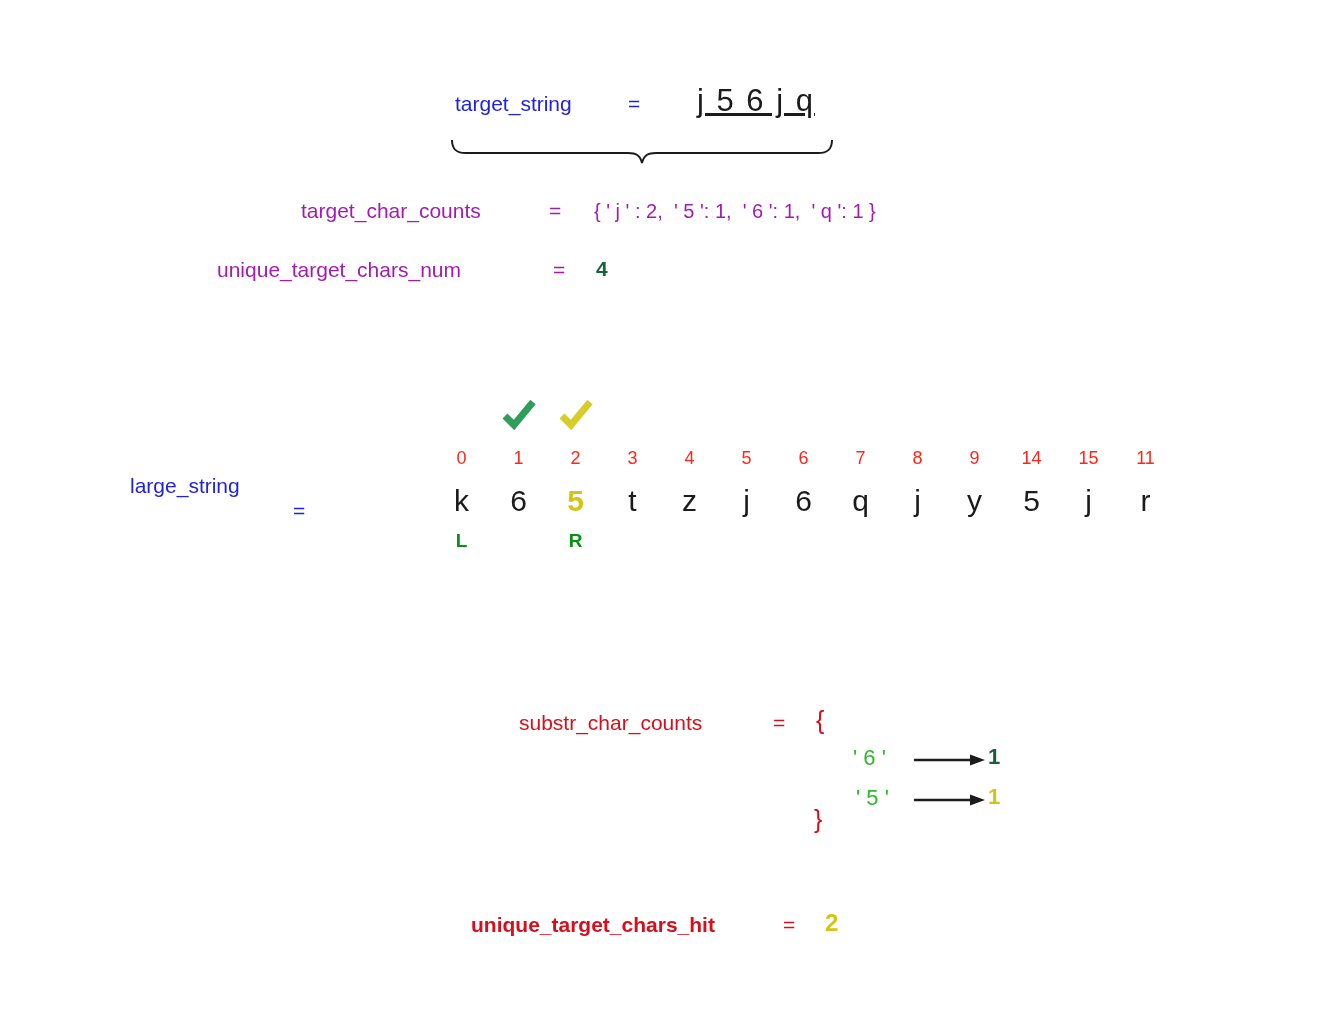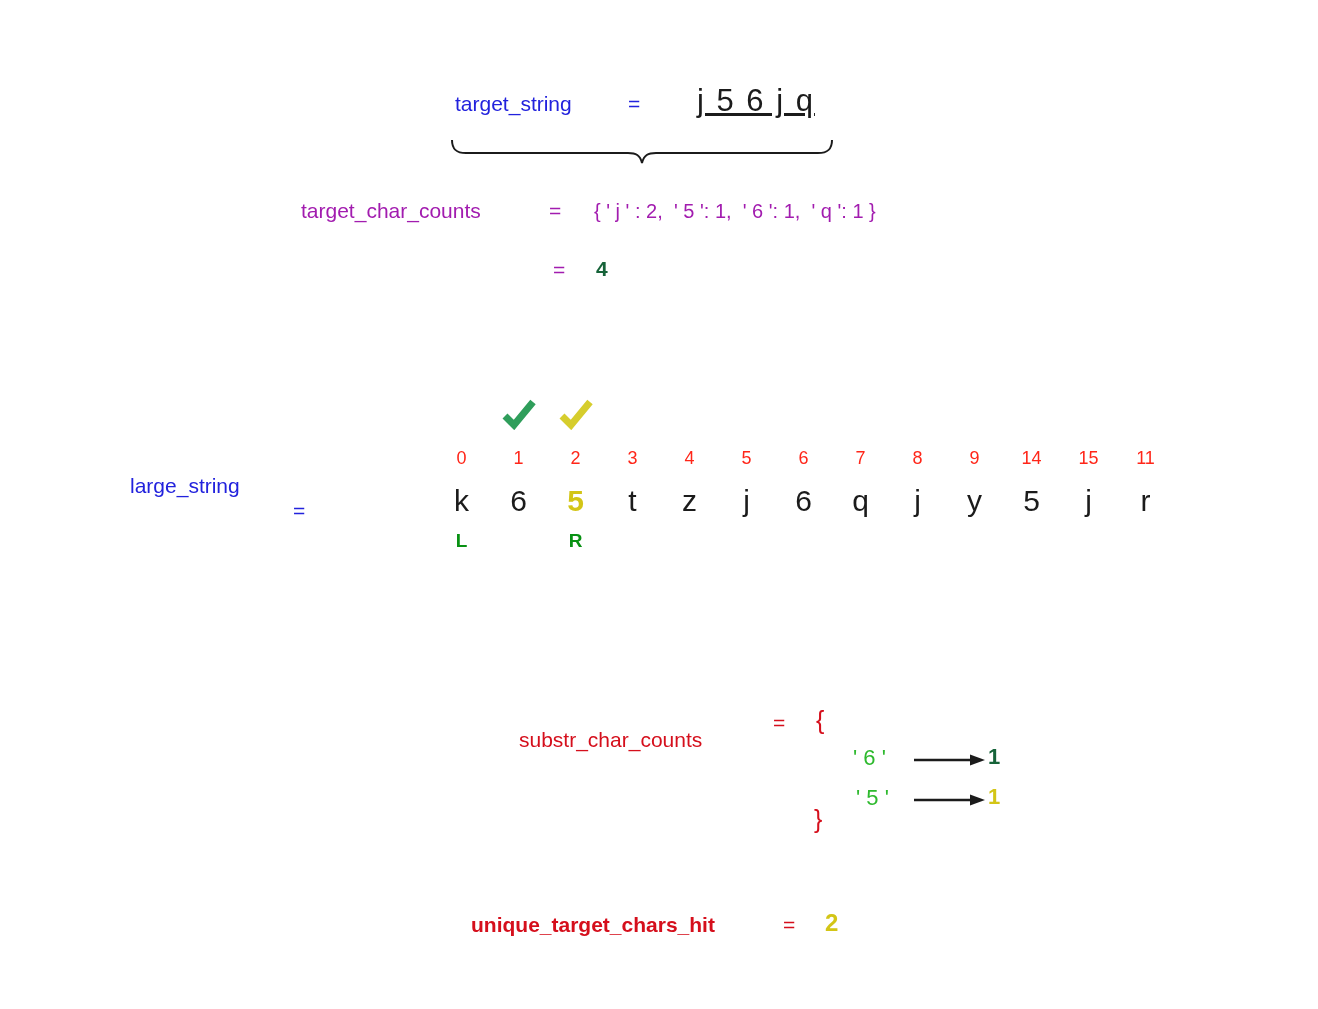--- a/index.html
+++ b/index.html
@@ -51,20 +51,21 @@
   <span class="t black fs-big" style="left:697px; top:84px; letter-spacing:2px;">j 5 6 j q</span>
 
   <svg class="t" style="left:450px; top:139px;" width="385" height="26" viewBox="0 0 385 26">
     <path d="M2,1 C2,10 6,14 16,14 L178,14 C186,14 190,16 192,24 C194,16 198,14 206,14 L368,14 C378,14 382,10 382,1" fill="none" stroke="#1b1b1b" stroke-width="2"></path>
   </svg>
 
   <span class="t green fs-label" style="left:301px; top:199px;">target_char_counts</span>
   <span class="t green fs-label" style="left:549px; top:199px;">=</span>
   <span class="t green fs-dict" style="left:594px; top:200px;">{ ' j ' : 2,  ' 5 ': 1,  ' 6 ': 1,  ' q ': 1 }</span>
 
+  <span class="t green fs-label" style="left:217px; top:258px;">unique_target_chars_num</span>
   <span class="t green fs-label" style="left:553px; top:258px;">=</span>
   <span class="t dgreen fs-label val-strong" style="left:596px; top:257px;">4</span>
 
   <span class="t blue fs-label" style="left:130px; top:474px;">large_string</span>
   <span class="t blue fs-label" style="left:293px; top:499px;">=</span>
 
   <div class="grid">
     <div class="grid-row row-checks">
       <div class="cell"></div>
       <div class="cell">
@@ -131,21 +132,21 @@
       <div class="cell"></div>
         <div class="cell"></div>
         <div class="cell"></div>
       <div class="cell"></div>
         <div class="cell"></div>
         <div class="cell"></div>
       <div class="cell"></div>
     </div>
   </div>
 
-  <span class="t redlbl fs-label" style="left:519px; top:711px;margin-top:17px;">substr_char_counts</span>
+  <span class="t redlbl fs-label" style="left:519px; top:711px;">substr_char_counts</span>
   <span class="t redlbl fs-label" style="left:773px; top:711px;">=</span>
   <span class="t redlbl" style="left:816px; top:707px; font-size:25px;">{</span>
 
   <span class="t bgreen fs-entry" style="left:853px; top:746px;">' 6 '</span>
   <svg class="t" style="left:914px; top:753px;" width="72" height="14" viewBox="0 0 72 14">
     <line x1="0" y1="7" x2="58" y2="7" stroke="#1b1b1b" stroke-width="2.4"></line>
     <polygon points="56,1.5 71,7 56,12.5" fill="#1b1b1b"></polygon>
   </svg>
   <span class="t dgreen fs-entry val-strong" style="left:988px; top:745px;">1</span>
 

